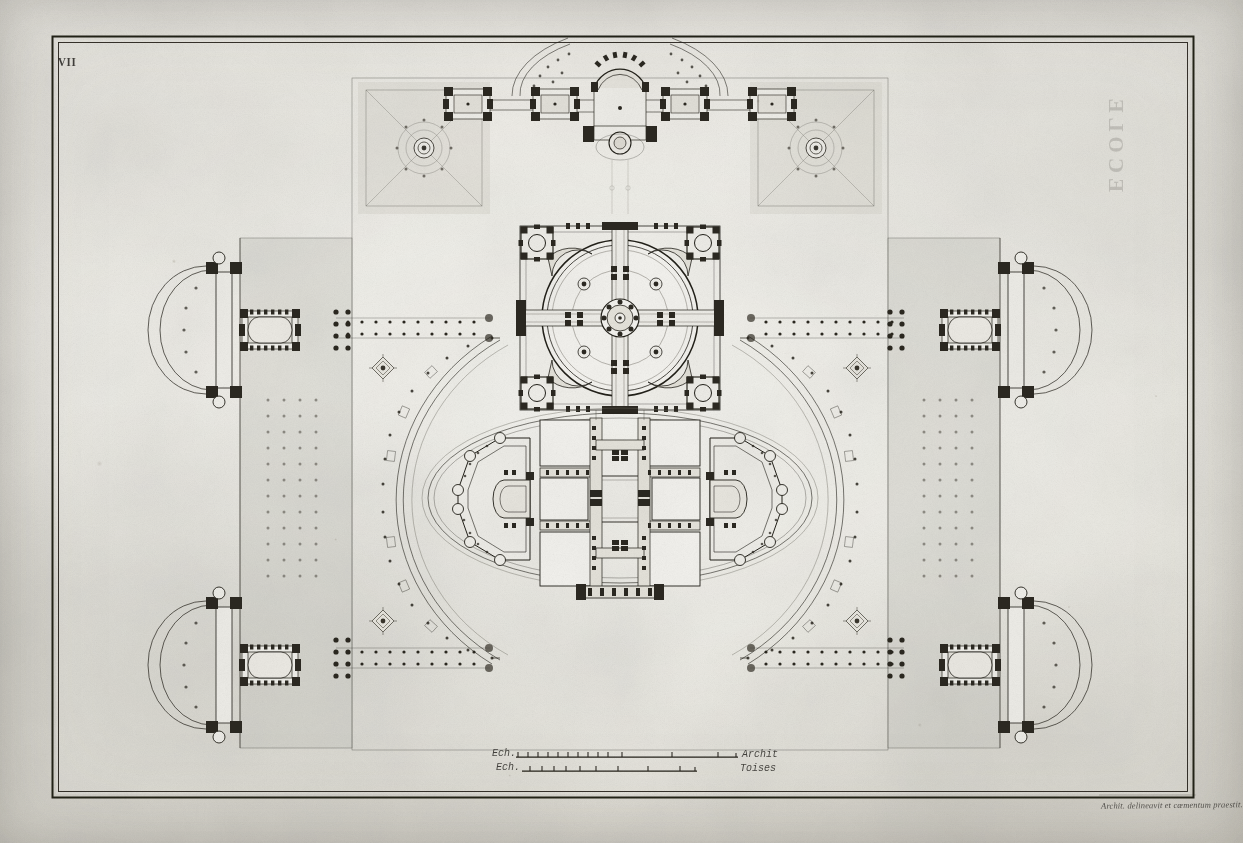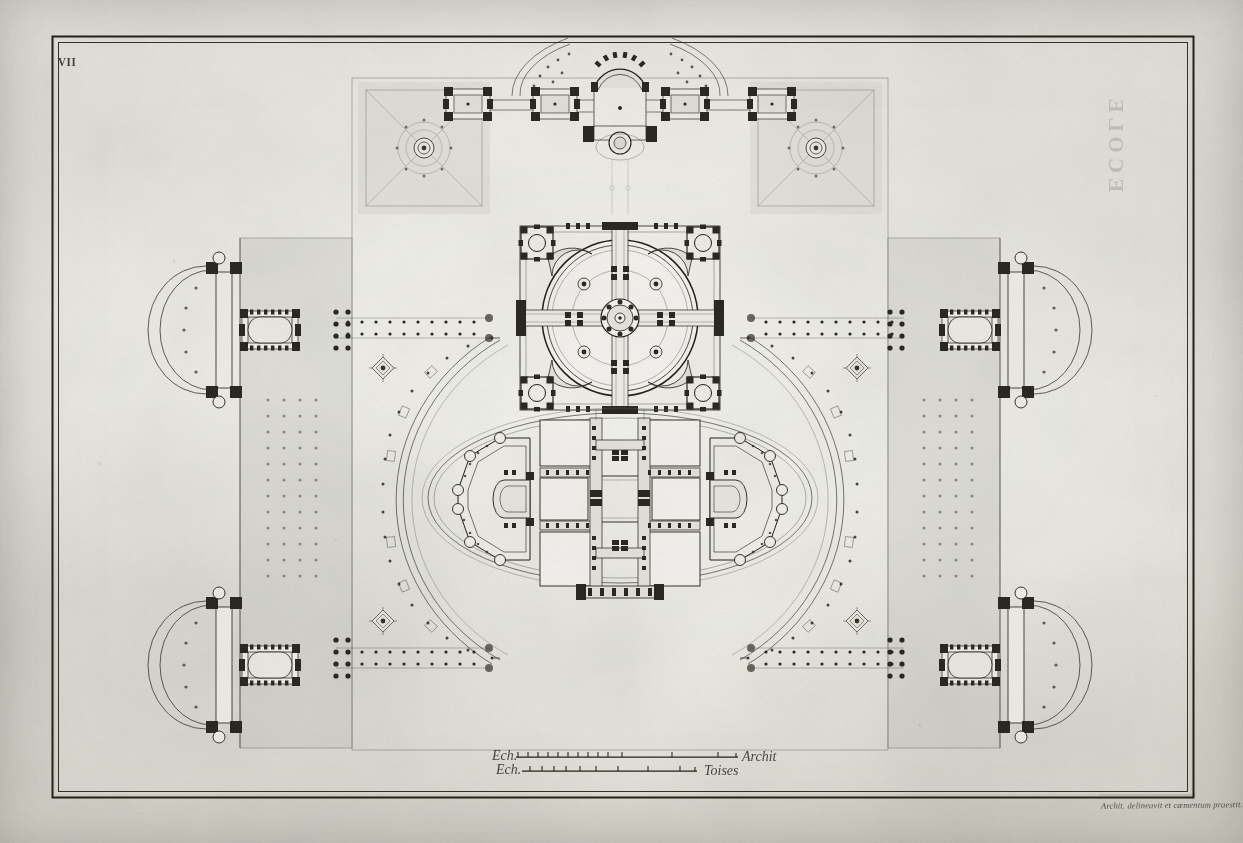--- a/index.html
+++ b/index.html
@@ -34,26 +34,26 @@
   .edge-shadow{position:absolute;inset:0;pointer-events:none;mix-blend-mode:multiply;
     box-shadow:inset 0 0 46px rgba(120,116,106,.28), inset 0 0 120px rgba(130,126,116,.14);}
   
   #plate{position:absolute;inset:0;}
   #plate svg{display:block;width:1243px;height:843px;}
   
   .lbl{position:absolute;color:#1d1b18;pointer-events:none;}
   #plate-number{left:58px;top:55px;font-size:11px;letter-spacing:.6px;
      font-family:"Liberation Serif",serif;font-weight:700;opacity:.82;
      transform:scaleY(1.15);}
-  .sbar-lbl{font-family:Liberation Serif, serif;font-style:italic;font-size:14px;
+  .sbar-lbl{font-family:Liberation Mono, monospace;font-style:italic;font-size:10px;
      opacity:.80;white-space:nowrap;}
   #scale-left-1{left:492px;top:748px;}
   #scale-right-1{left:742px;top:749px;}
   #scale-left-2{left:496px;top:762px;}
-  #scale-right-2{left:704px;top:763px;}
+  #scale-right-2{left:740px;top:763px;}
   #signature{left:1101px;top:800px;font-family:"Liberation Serif",serif;
      font-style:italic;font-size:8.5px;opacity:.72;letter-spacing:.15px;white-space:nowrap;
      transform:rotate(-.6deg);}
   #offset-mark{position:absolute;left:1082px;top:72px;width:46px;height:120px;
      opacity:.17;pointer-events:none;
      font-family:"Liberation Serif",serif;font-size:21px;font-weight:700;color:#2a2620;
      writing-mode:vertical-rl;transform:rotate(180deg) scaleX(-1);letter-spacing:5px;
      filter:blur(.5px);}
 </style>
 </head>

